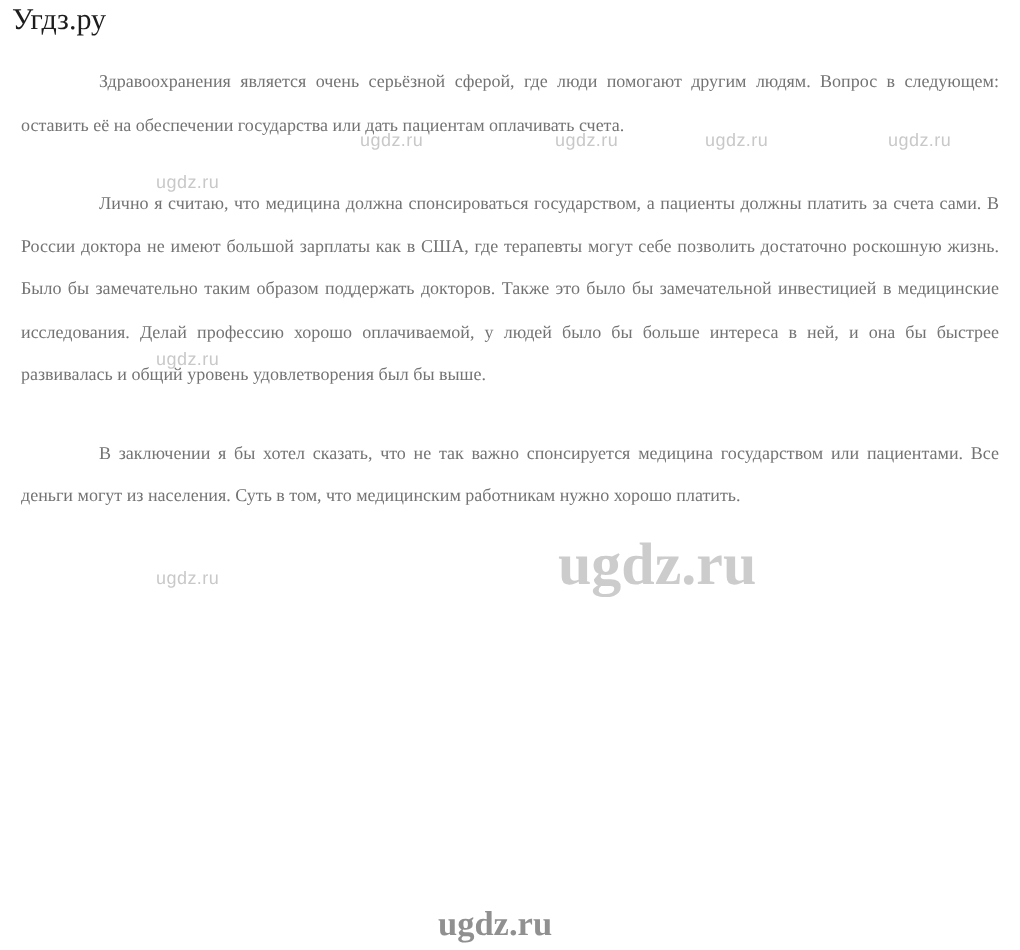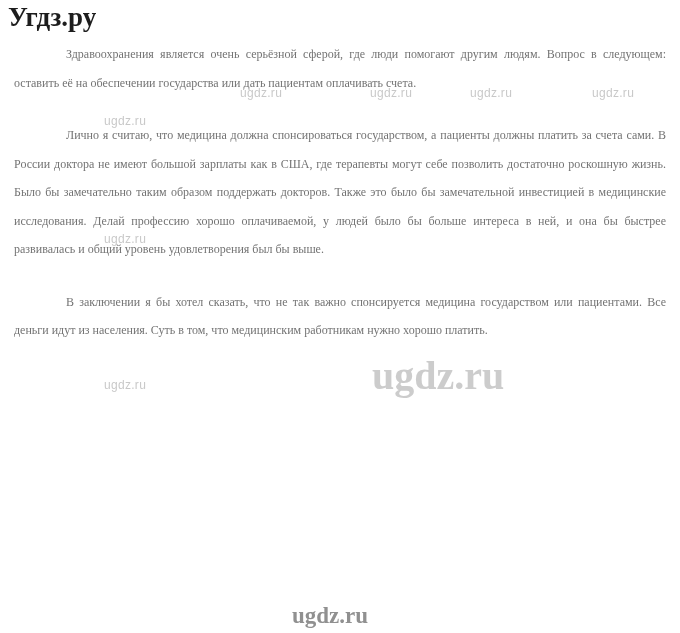--- a/index.html
+++ b/index.html
@@ -19,22 +19,22 @@
     position: relative;
     width: 680px;
     height: 633px;
     box-sizing: border-box;
   }
   .site-logo-top {
     position: absolute;
     left: 8px;
     top: 2px;
     font-family: "Liberation Serif", serif;
-    font-size: 27px;
-    font-weight: bold;
+    font-size: 20px;
+    font-weight: normal;
     color: #1d1d1d;
     letter-spacing: 0px;
   }
   .content {
     position: absolute;
     left: 14px;
     top: 40px;
     width: 652px;
   }
   .para {
@@ -93,21 +93,21 @@
 </head>
 <body>
 
 <div class="page">
 
   <div class="site-logo-top">Угдз.ру</div>
 
   <div class="content">
     <p class="para">Здравоохранения является очень серьёзной сферой, где люди помогают другим людям. Вопрос в следующем: оставить её на обеспечении государства или дать пациентам оплачивать счета.</p>
     <p class="para">Лично я считаю, что медицина должна спонсироваться государством, а пациенты должны платить за счета сами. В России доктора не имеют большой зарплаты как в США, где терапевты могут себе позволить достаточно роскошную жизнь. Было бы замечательно таким образом поддержать докторов. Также это было бы замечательной инвестицией в медицинские исследования. Делай профессию хорошо оплачиваемой, у людей было бы больше интереса в ней, и она бы быстрее развивалась и общий уровень удовлетворения был бы выше.</p>
-    <p class="para last-left">В заключении я бы хотел сказать, что не так важно спонсируется медицина государством или пациентами. Все деньги идут из населения. Суть в том, что медицинским работникам нужно хорошо платить.</p>
+    <p class="para last-left">В заключении я бы хотел сказать, что не так важно спонсируется медицина государством или пациентами. Все деньги могут из населения. Суть в том, что медицинским работникам нужно хорошо платить.</p>
   </div>
 
   <div class="wm" style="left:240px; top:86px;">ugdz.ru</div>
   <div class="wm" style="left:370px; top:86px;">ugdz.ru</div>
   <div class="wm" style="left:470px; top:86px;">ugdz.ru</div>
   <div class="wm" style="left:592px; top:86px;">ugdz.ru</div>
   <div class="wm" style="left:104px; top:114px;">ugdz.ru</div>
   <div class="wm" style="left:104px; top:232px;">ugdz.ru</div>
   <div class="wm" style="left:104px; top:378px;">ugdz.ru</div>
 

